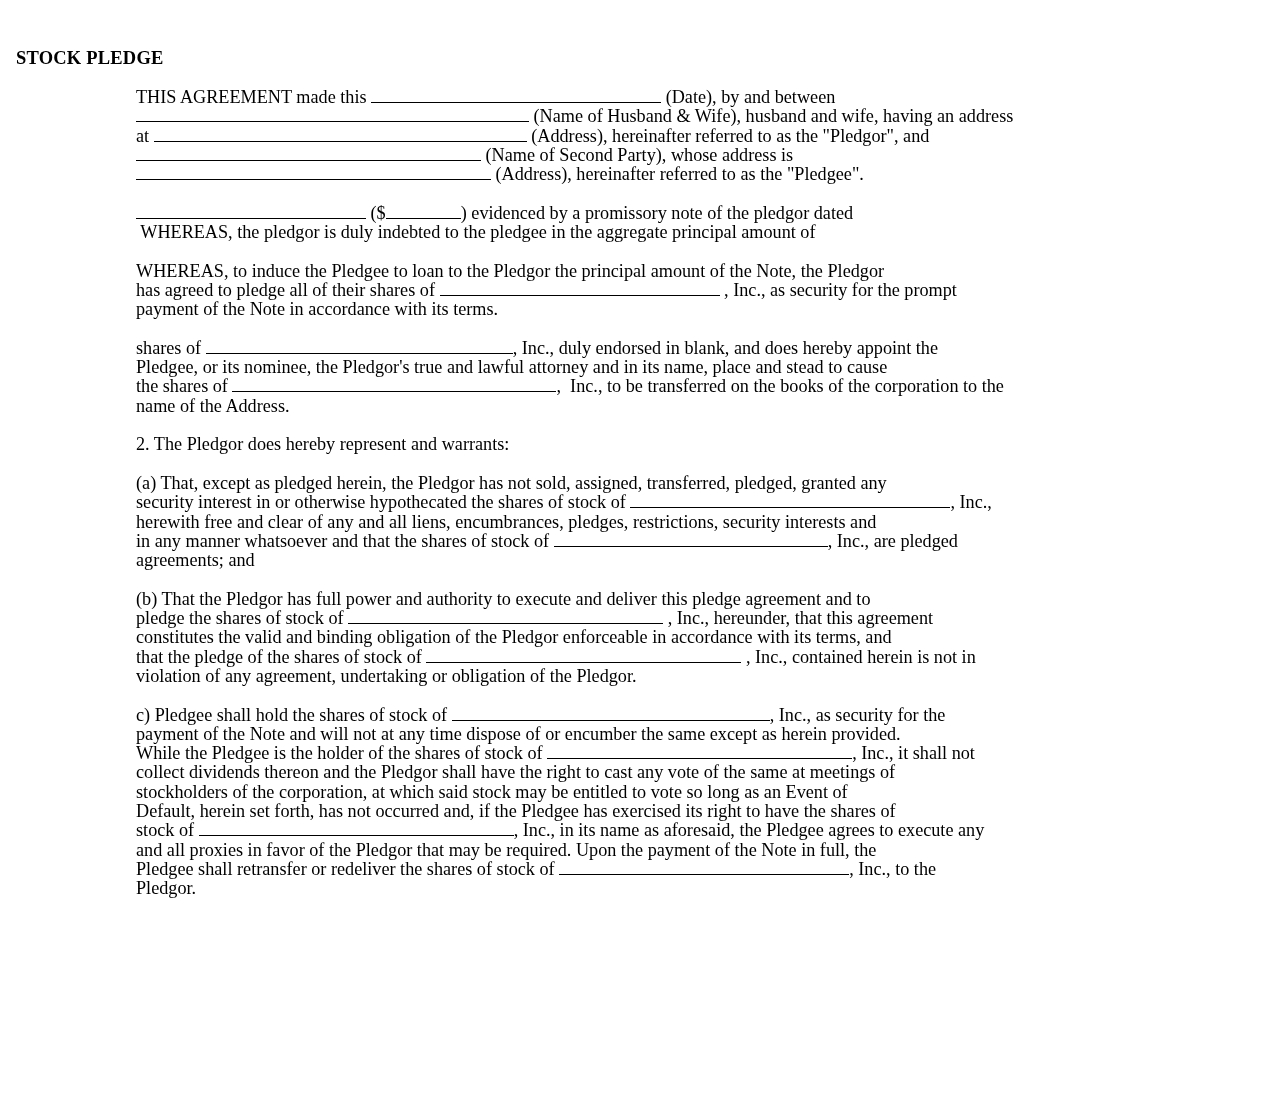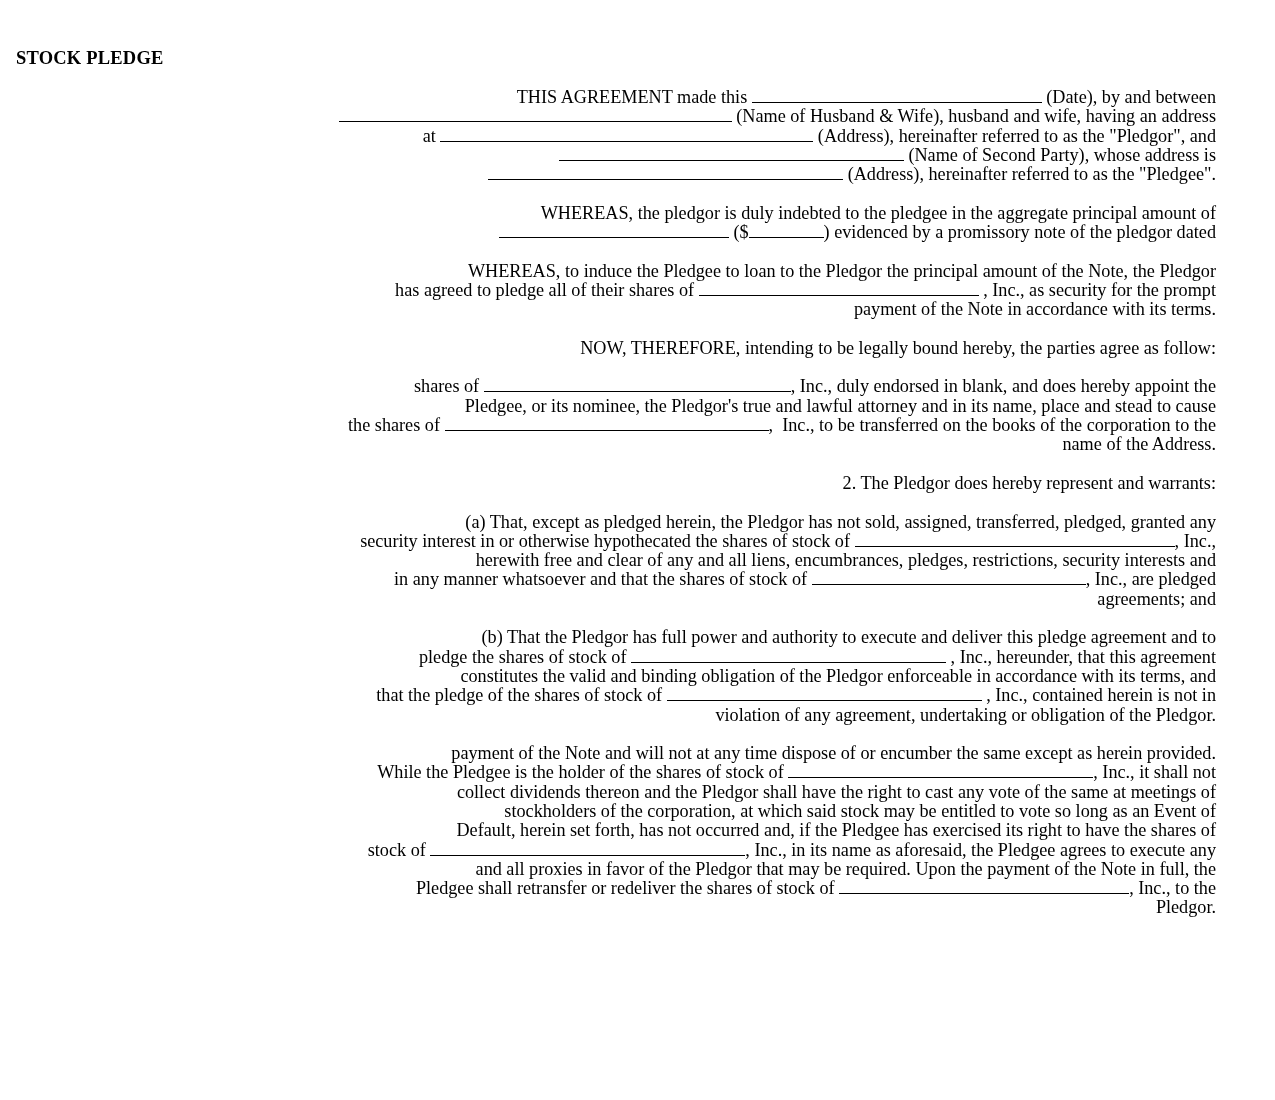--- a/index.html
+++ b/index.html
@@ -36,21 +36,20 @@
     .body {
       position: absolute;
       left: 136px;
       top: 88px;
       width: 1080px;
       font-size: 18.2px;
       line-height: 19.3px;
     }
     .para {
       margin: 0 0 19.3px 0;
-      text-align: right;
     }
     .line {
       display: block;
       white-space: pre;
       height: 19.3px;
     }
     .blank {
       display: inline-block;
       border-bottom: 1.2px solid #000;
       height: 14px;
@@ -64,30 +63,27 @@
   <div class="title">STOCK PLEDGE</div>
   <div class="body" id="doc-body">
       <div class="para">
         <span class="line"><span>THIS AGREEMENT made this </span><span class="blank" style="width: 290px;"></span><span> (Date), by and between</span></span>
         <span class="line"><span></span><span class="blank" style="width: 393px;"></span><span> (Name of Husband &amp; Wife), husband and wife, having an address</span></span>
         <span class="line"><span>at </span><span class="blank" style="width: 373px;"></span><span> (Address), hereinafter referred to as the "Pledgor", and</span></span>
         <span class="line"><span></span><span class="blank" style="width: 345px;"></span><span> (Name of Second Party), whose address is</span></span>
         <span class="line"><span></span><span class="blank" style="width: 355px;"></span><span> (Address), hereinafter referred to as the "Pledgee".</span></span>
       </div>
       <div class="para">
+        <span class="line"><span></span><span class="blank" style="width: 230px;"></span><span> ($</span><span class="blank" style="width: 75px;"></span><span>) evidenced by a promissory note of the pledgor dated</span></span>
         <span class="line"><span> WHEREAS, the pledgor is duly indebted to the pledgee in the aggregate principal amount of</span></span>
-        <span class="line"><span></span><span class="blank" style="width: 230px;"></span><span> ($</span><span class="blank" style="width: 75px;"></span><span>) evidenced by a promissory note of the pledgor dated</span></span>
       </div>
       <div class="para">
         <span class="line"><span>WHEREAS, to induce the Pledgee to loan to the Pledgor the principal amount of the Note, the Pledgor</span></span>
         <span class="line"><span>has agreed to pledge all of their shares of </span><span class="blank" style="width: 280px;"></span><span> , Inc., as security for the prompt</span></span>
         <span class="line"><span>payment of the Note in accordance with its terms.</span></span>
-      </div>
-      <div class="para">
-        <span class="line"><span>NOW, THEREFORE, intending to be legally bound hereby, the parties agree as follow:</span></span>
       </div>
       <div class="para">
         <span class="line"><span>shares of </span><span class="blank" style="width: 307px;"></span><span>, Inc., duly endorsed in blank, and does hereby appoint the</span></span>
         <span class="line"><span>Pledgee, or its nominee, the Pledgor's true and lawful attorney and in its name, place and stead to cause</span></span>
         <span class="line"><span>the shares of </span><span class="blank" style="width: 324px;"></span><span>,  Inc., to be transferred on the books of the corporation to the</span></span>
         <span class="line"><span>name of the Address.</span></span>
       </div>
       <div class="para">
         <span class="line"><span>2. The Pledgor does hereby represent and warrants:</span></span>
       </div>
@@ -99,20 +95,21 @@
         <span class="line"><span>agreements; and</span></span>
       </div>
       <div class="para">
         <span class="line"><span>(b) That the Pledgor has full power and authority to execute and deliver this pledge agreement and to</span></span>
         <span class="line"><span>pledge the shares of stock of </span><span class="blank" style="width: 315px;"></span><span> , Inc., hereunder, that this agreement</span></span>
         <span class="line"><span>constitutes the valid and binding obligation of the Pledgor enforceable in accordance with its terms, and</span></span>
         <span class="line"><span>that the pledge of the shares of stock of </span><span class="blank" style="width: 315px;"></span><span> , Inc., contained herein is not in</span></span>
         <span class="line"><span>violation of any agreement, undertaking or obligation of the Pledgor.</span></span>
       </div>
       <div class="para">
+        <span class="line"><span>c) Pledgee shall hold the shares of stock of </span><span class="blank" style="width: 318px;"></span><span>, Inc., as security for the</span></span>
         <span class="line"><span>payment of the Note and will not at any time dispose of or encumber the same except as herein provided.</span></span>
         <span class="line"><span>While the Pledgee is the holder of the shares of stock of </span><span class="blank" style="width: 305px;"></span><span>, Inc., it shall not</span></span>
         <span class="line"><span>collect dividends thereon and the Pledgor shall have the right to cast any vote of the same at meetings of</span></span>
         <span class="line"><span>stockholders of the corporation, at which said stock may be entitled to vote so long as an Event of</span></span>
         <span class="line"><span>Default, herein set forth, has not occurred and, if the Pledgee has exercised its right to have the shares of</span></span>
         <span class="line"><span>stock of </span><span class="blank" style="width: 315px;"></span><span>, Inc., in its name as aforesaid, the Pledgee agrees to execute any</span></span>
         <span class="line"><span>and all proxies in favor of the Pledgor that may be required. Upon the payment of the Note in full, the</span></span>
         <span class="line"><span>Pledgee shall retransfer or redeliver the shares of stock of </span><span class="blank" style="width: 290px;"></span><span>, Inc., to the</span></span>
         <span class="line"><span>Pledgor.</span></span>
       </div>

